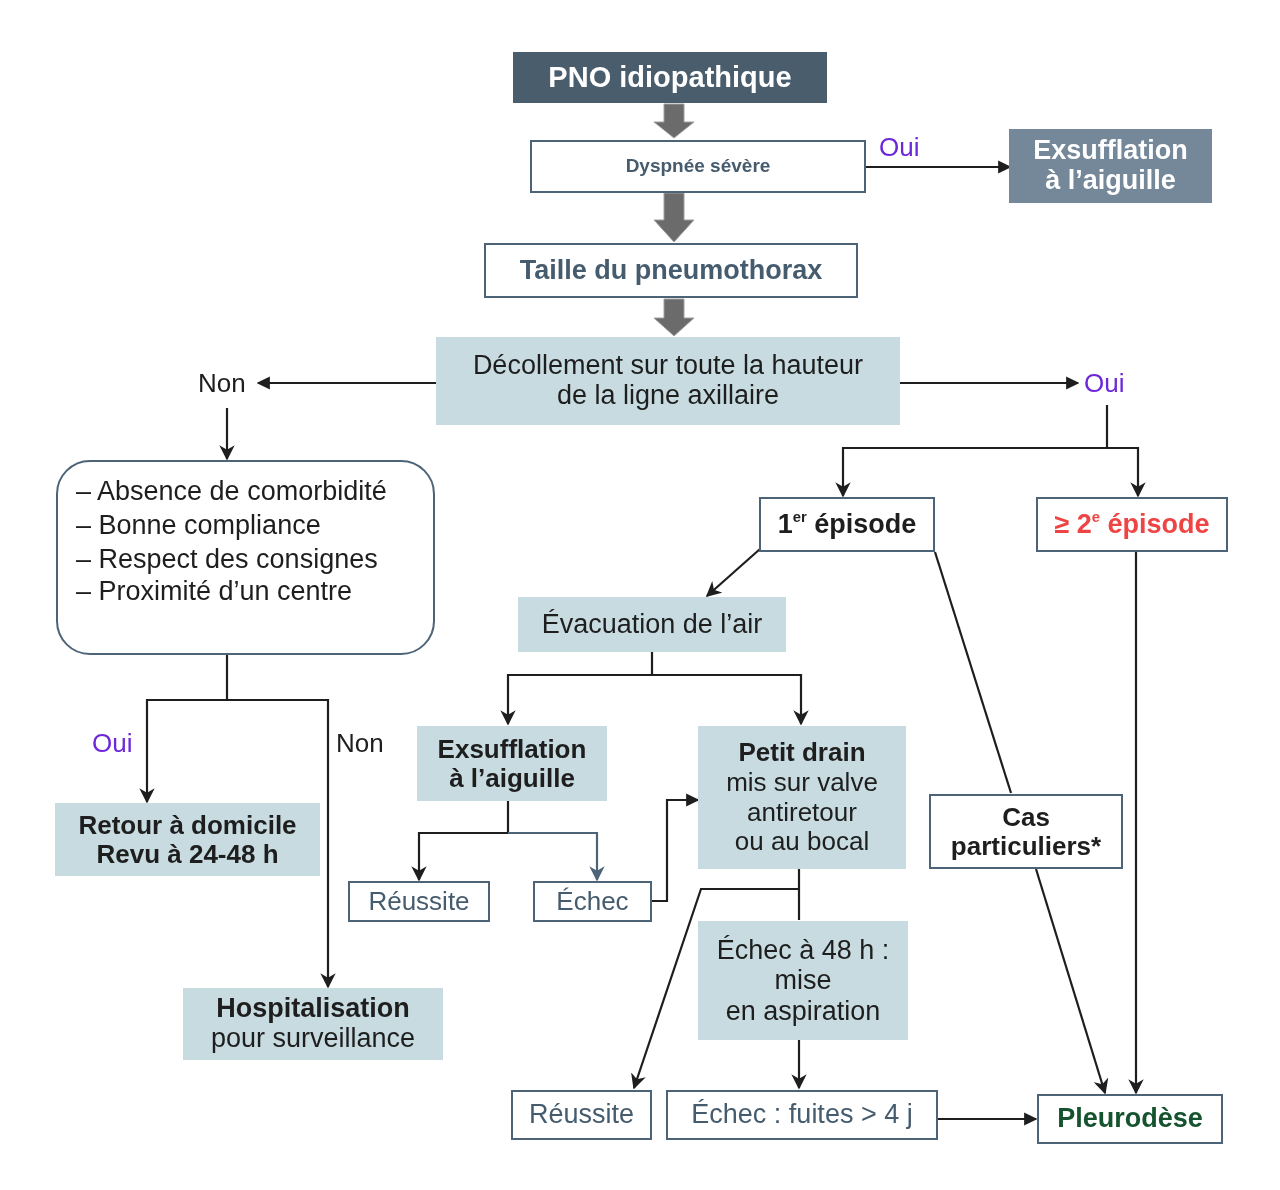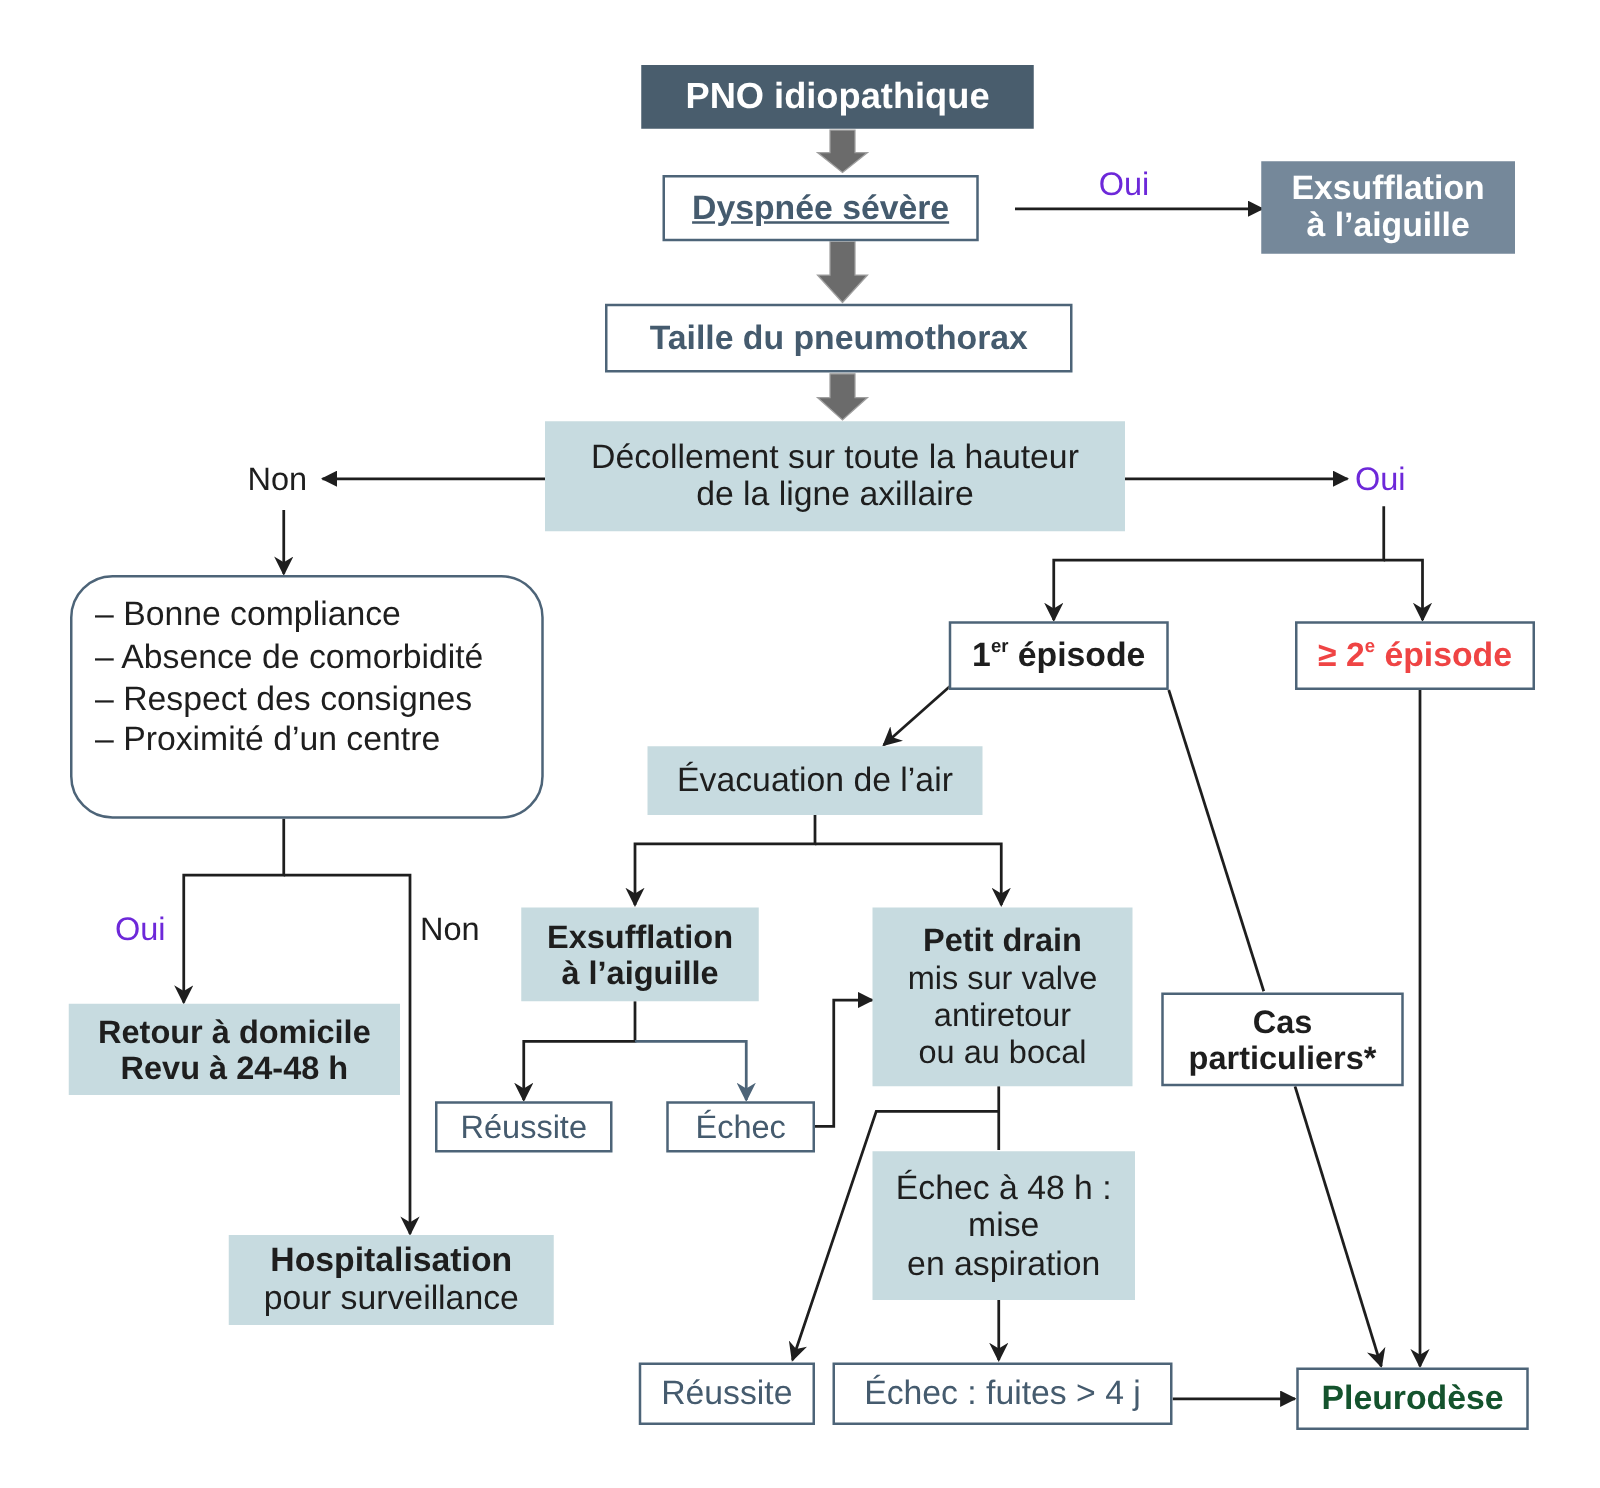--- a/index.html
+++ b/index.html
@@ -82,21 +82,21 @@
 
     <line x1="938" y1="1119" x2="1036" y2="1119" marker-end="url(#ahr)"></line>
   </g>
   <path d="M508,833 L597,833 L597,880" stroke="#4d6478" stroke-width="2.2" fill="none" marker-end="url(#ahb)"></path>
 </svg>
 
 <div class="node dark" style="left:513px;top:52px;width:314px;height:51px;font-size:29px;">
   <span>PNO idiopathique</span>
 </div>
 
-<div class="node outlined blue-text bold" style="left:530px;top:140px;width:253px;height:53px;font-size:27px;text-decoration:underline;">
+<div class="node outlined blue-text bold" style="left:530px;top:140px;width:336px;height:53px;font-size:19px;">
   <span>Dyspnée sévère</span>
 </div>
 
 <div class="node grey" style="left:1009px;top:129px;width:203px;height:74px;font-size:27px;">
   <span>Exsufflation</span>
   <span>à l’aiguille</span>
 </div>
 <span class="label blue" style="left:879px;top:134px;">Oui</span>
 
 <div class="node outlined blue-text bold" style="left:484px;top:243px;width:374px;height:55px;font-size:27px;">
@@ -104,22 +104,22 @@
 </div>
 
 <div class="node teal" style="left:436px;top:337px;width:464px;height:88px;font-size:27px;">
   <span>Décollement sur toute la hauteur</span>
   <span>de la ligne axillaire</span>
 </div>
 <span class="label black" style="left:198px;top:370px;">Non</span>
 <span class="label blue" style="left:1084px;top:370px;">Oui</span>
 
 <div class="list-box" style="left:56px;top:460px;width:379px;height:195px;">
+  <div>– Absence de comorbidité</div>
   <div>– Bonne compliance</div>
-  <div>– Absence de comorbidité</div>
   <div>– Respect des consignes</div>
   <div style="line-height:30px;">– Proximité d’un centre</div>
 </div>
 
 <span class="label blue" style="left:92px;top:730px;">Oui</span>
 <span class="label black" style="left:336px;top:730px;">Non</span>
 
 <div class="node teal bold" style="left:55px;top:803px;width:265px;height:73px;font-size:26px;">
   <span>Retour à domicile</span>
   <span>Revu à 24-48 h</span>

